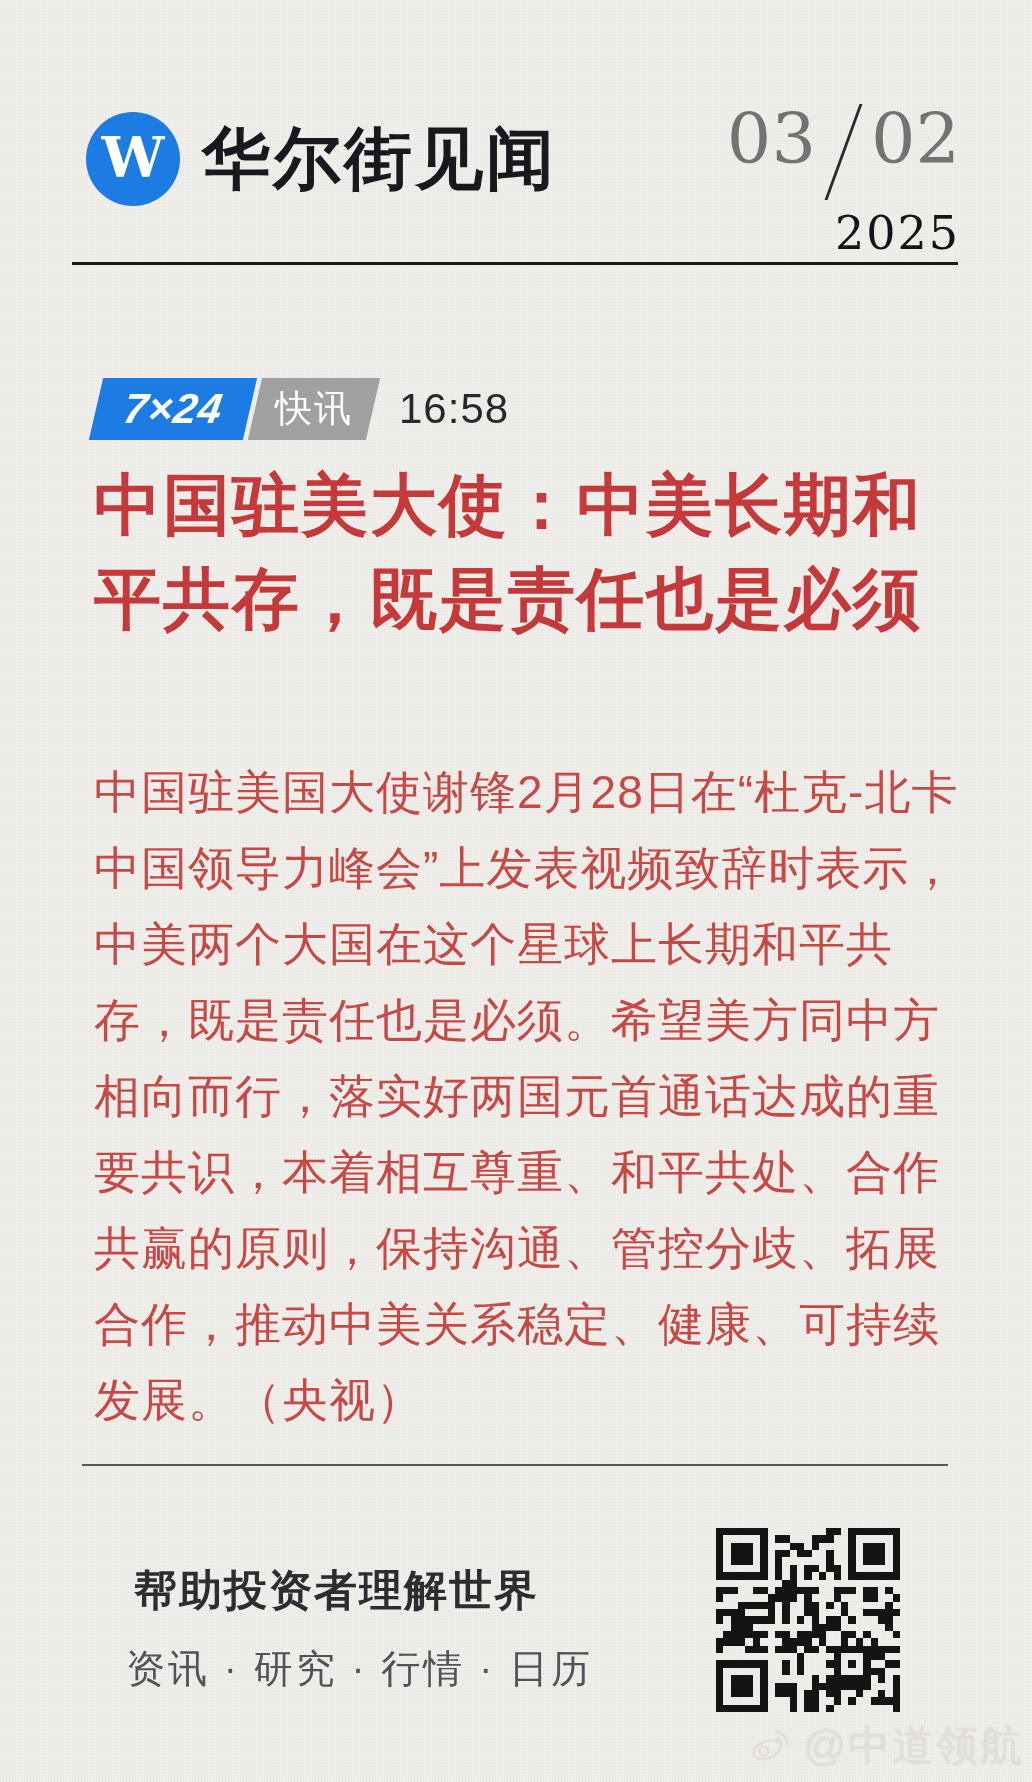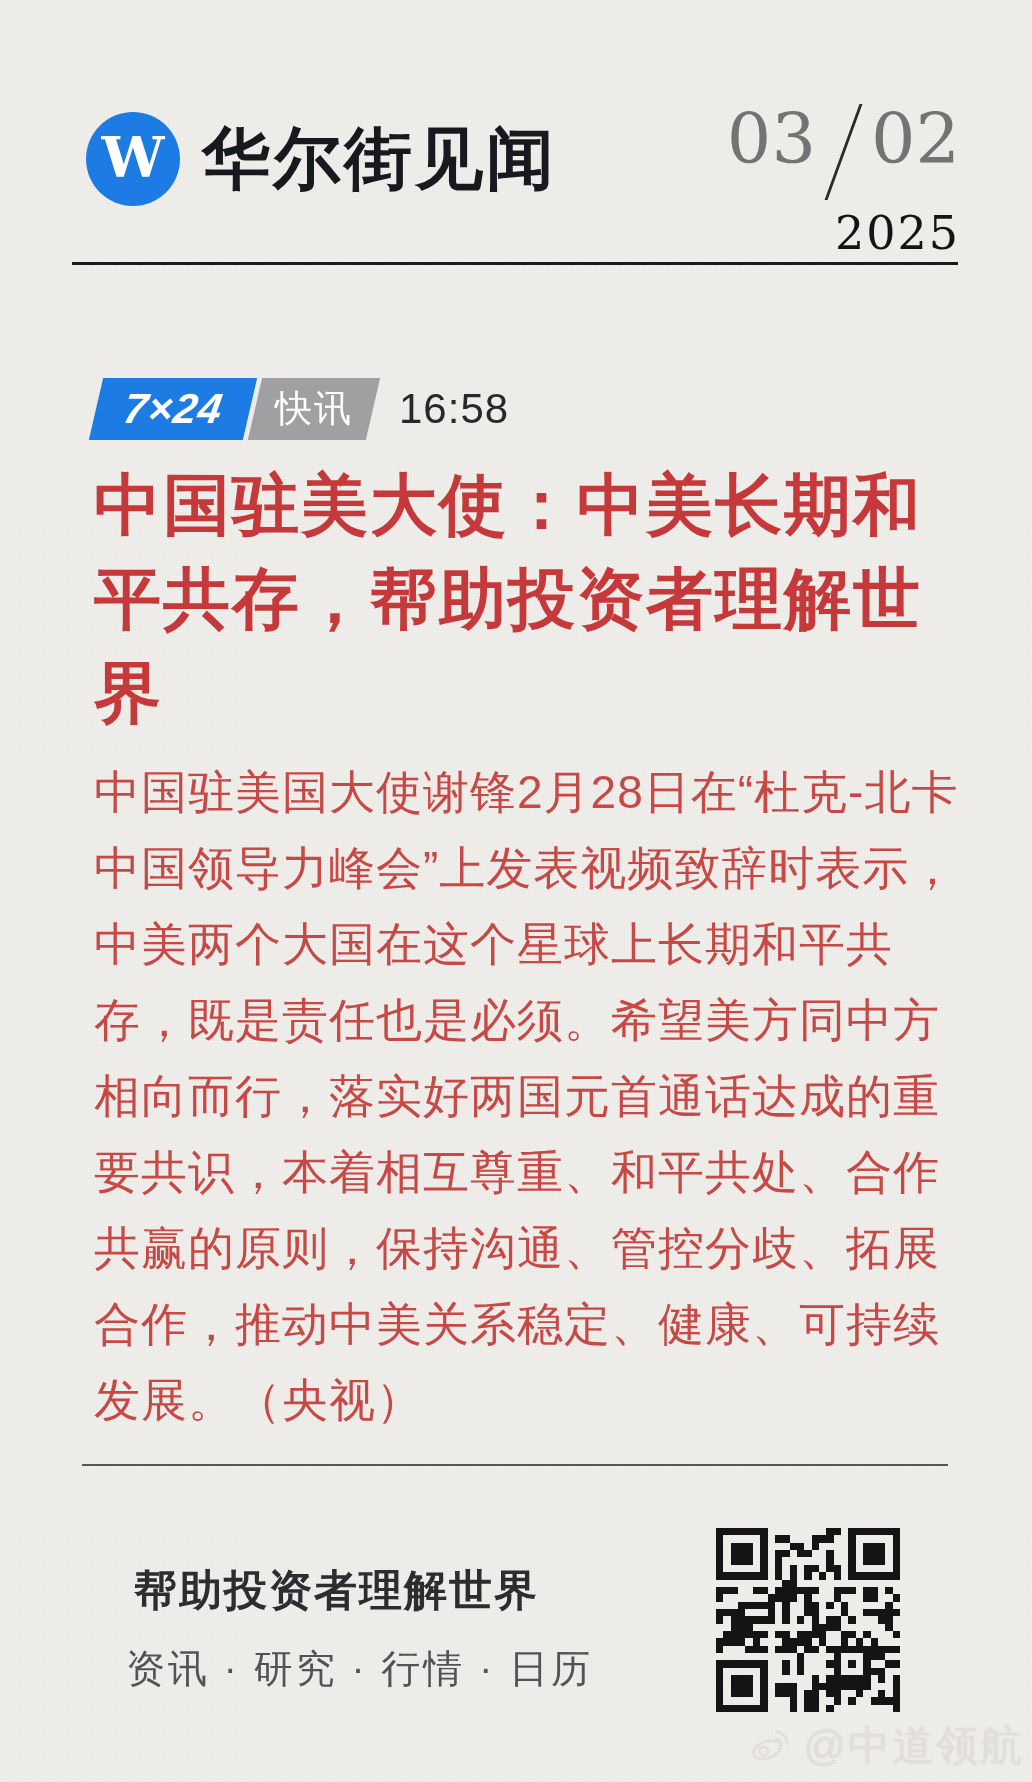--- a/index.html
+++ b/index.html
@@ -122,21 +122,21 @@
   <div class="badge badge-724">
     <span class="t">7×24</span>
   </div>
   <div class="badge badge-kuaixun">
     <span class="t">快讯</span>
   </div>
   <div class="flash-time">16:58</div>
 </div>
 
 <div class="abs headline">中国驻美大使：中美长期和
-平共存，帮助投资者理解世界</div>
+平共存，既是责任也是必须</div>
 
 <div class="abs body-text">中国驻美国大使谢锋2月28日在“杜克-北卡
 中国领导力峰会”上发表视频致辞时表示，
 中美两个大国在这个星球上长期和平共
 存，既是责任也是必须。希望美方同中方
 相向而行，落实好两国元首通话达成的重
 要共识，本着相互尊重、和平共处、合作
 共赢的原则，保持沟通、管控分歧、拓展
 合作，推动中美关系稳定、健康、可持续
 发展。（央视）</div>

